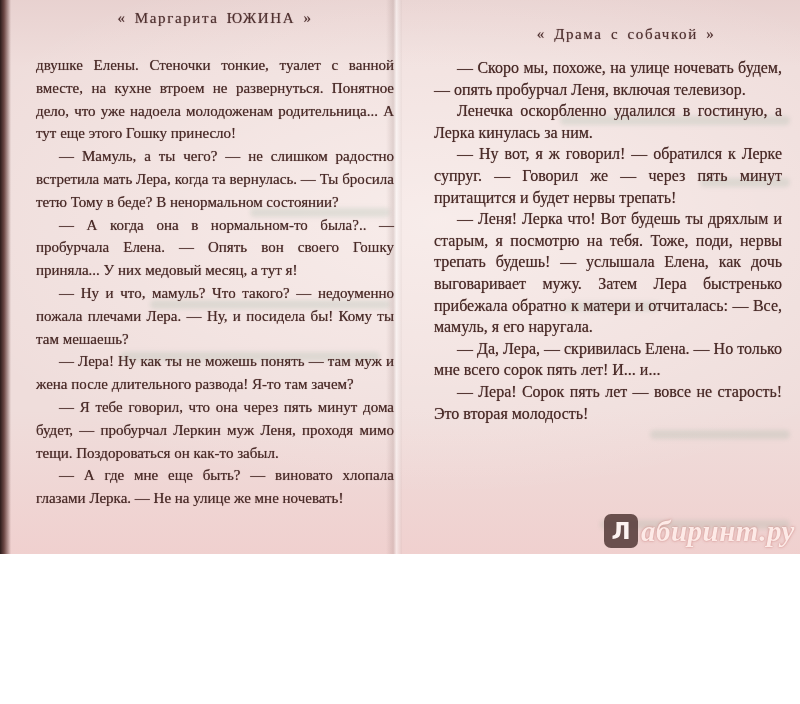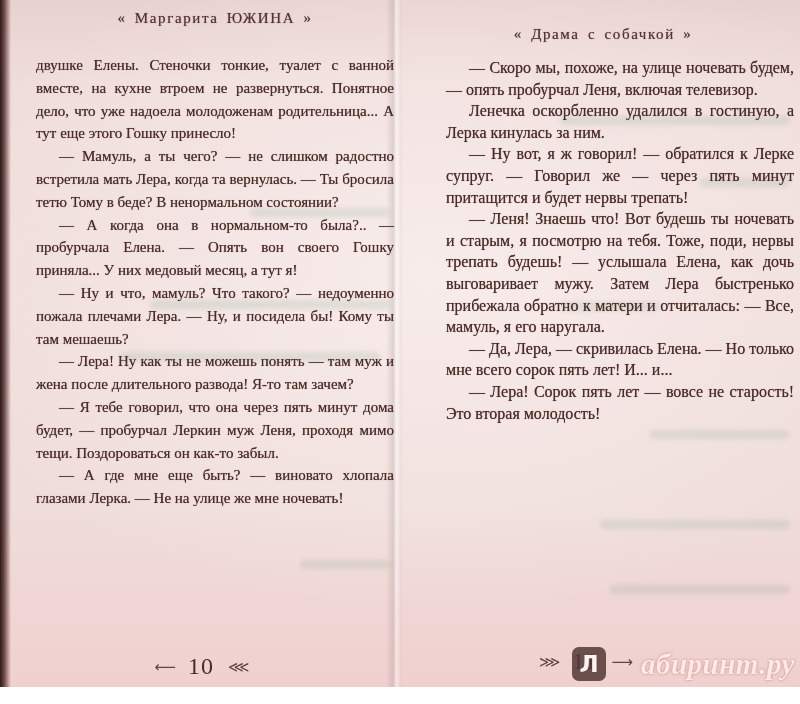--- a/index.html
+++ b/index.html
@@ -1,18 +1,18 @@
 <!DOCTYPE html>
 <html lang="ru"><head>
 <meta charset="utf-8">
 <style>
   html,body{margin:0;padding:0;}
   #photo{
     position:relative;
-    width:800px;height:687px;
+    width:800px;height:554px;
     overflow:hidden;
     background-color:#efdddb;
     background-image:
       linear-gradient(90deg,#2b1b1a 0px,#6b4744 4px,rgba(0,0,0,0) 11px),
       radial-gradient(120% 90% at 55% 40%, rgba(255,249,247,0.55) 0%, rgba(255,249,247,0) 55%),
       linear-gradient(to bottom, rgba(190,140,140,0.14), rgba(0,0,0,0) 12%, rgba(0,0,0,0) 74%, rgba(242,175,175,0.28) 100%),
       radial-gradient(140% 120% at 50% 48%, rgba(0,0,0,0) 55%, rgba(140,85,82,0.20) 100%);
     font-family:"Liberation Serif", serif;
     color:#4a2b28;
   }
@@ -21,29 +21,29 @@
     background:linear-gradient(to right, rgba(90,60,55,0.0), rgba(90,60,55,0.14) 45%, rgba(255,255,255,0.45) 65%, rgba(90,60,55,0.05));
   }
   .running-head{
     position:absolute;text-align:center;
     font-size:15px;letter-spacing:1.6px;word-spacing:3px;
     color:#503130;
     text-shadow:0 0 1px rgba(80,49,48,0.6);
     white-space:nowrap;
   }
   .head-left{left:36px;width:358px;top:10px;}
-  .head-right{left:429px;width:348px;top:26px;}
+  .head-right{left:452px;width:348px;top:26px;}
   .col{
     position:absolute;text-align:justify;
     text-shadow:0 0 0.7px rgba(74,43,40,0.75);
   }
   .col p{margin:0;text-indent:23px;}
   .col p.no-indent{text-indent:0;}
   .col-left{left:36px;top:54px;width:358px;font-size:15px;line-height:22.8px;}
-  .col-right{left:446px;top:57px;width:348px;font-size:16px;line-height:21.6px;}
+  .col-right{left:434px;top:57px;width:348px;font-size:16px;line-height:21.6px;}
   .pagenum{
     position:absolute;display:flex;align-items:center;justify-content:center;
     gap:14px;font-size:17px;color:#4a2b28;
   }
   .pagenum .num{font-size:24px;letter-spacing:1px;}
   .pagenum .orn{font-size:15px;opacity:0.85;letter-spacing:-2px;}
   .pn-left{left:36px;width:330px;top:653px;}
   .pn-right{left:430px;width:310px;top:648px;}
   .smudge{
     position:absolute;height:9px;border-radius:5px;
@@ -70,21 +70,20 @@
     display:flex;align-items:center;justify-content:center;
     font-family:"DejaVu Sans", sans-serif;
     font-weight:bold;font-size:23px;color:#fdf3f1;
   }
   .wm-text{
     font-family:"Liberation Serif", serif;
     font-style:italic;font-weight:bold;
     font-size:29px;letter-spacing:0.5px;
     color:rgba(255,239,236,0.95);
     text-shadow:0 0 3px rgba(190,95,90,0.55), 0 0 1px rgba(190,95,90,0.4);
-    margin-left:32px;
   }
 </style>
 </head>
 <body>
 
 <div id="photo">
 
   <div class="spine"></div>
 
   <div class="smudge s1"></div>
@@ -115,21 +114,21 @@
     <span class="num">10</span>
     <span class="orn">⋘</span>
   </div>
 
   <div class="running-head head-right">« Драма с собачкой »</div>
 
   <div class="col col-right">
     <p>— Скоро мы, похоже, на улице ночевать будем, — опять пробурчал Леня, включая телевизор.</p>
     <p>Ленечка оскорбленно удалился в гостиную, а Лерка кинулась за ним.</p>
     <p>— Ну вот, я ж говорил! — обратился к Лерке супруг. — Говорил же — через пять минут притащится и будет нервы трепать!</p>
-    <p>— Леня! Знаешь что! Вот будешь ты ночевать и старым, я посмотрю на тебя. Тоже, поди, нервы трепать будешь! — услышала Елена, как дочь выговаривает мужу. Затем Лера быстренько прибежала обратно к матери и отчиталась: — Все, мамуль, я его наругала.</p>
+    <p>— Леня! Лерка что! Вот будешь ты дряхлым и старым, я посмотрю на тебя. Тоже, поди, нервы трепать будешь! — услышала Елена, как дочь выговаривает мужу. Затем Лера быстренько прибежала обратно к матери и отчиталась: — Все, мамуль, я его наругала.</p>
     <p>— Да, Лера, — скривилась Елена. — Но только мне всего сорок пять лет! И... и...</p>
     <p>— Лера! Сорок пять лет — вовсе не старость! Это вторая молодость!</p>
   </div>
 
   <div class="pagenum pn-right">
     <span class="orn">⋙</span>
     <span class="num">11</span>
     <span class="orn">⟶</span>
   </div>
 

